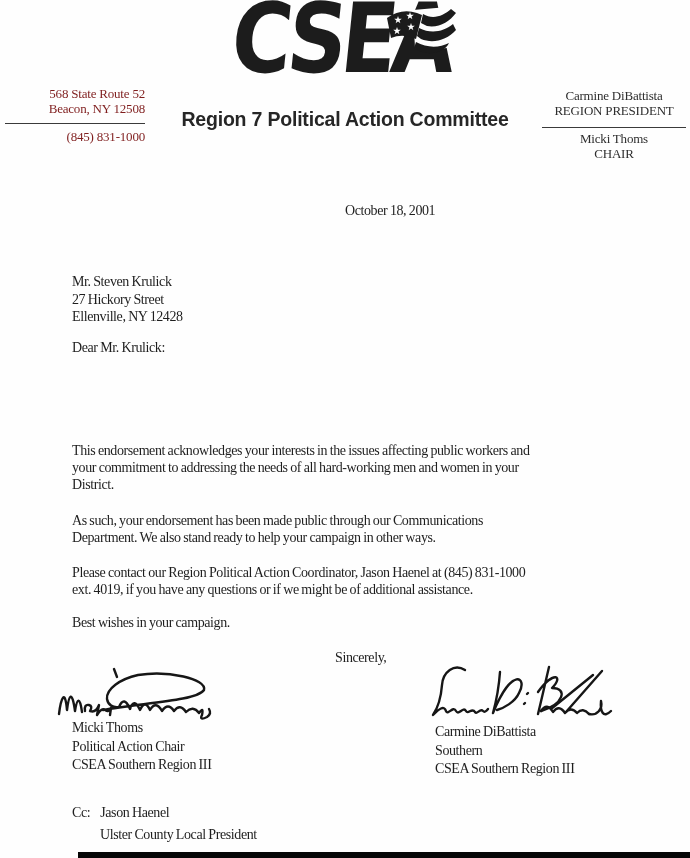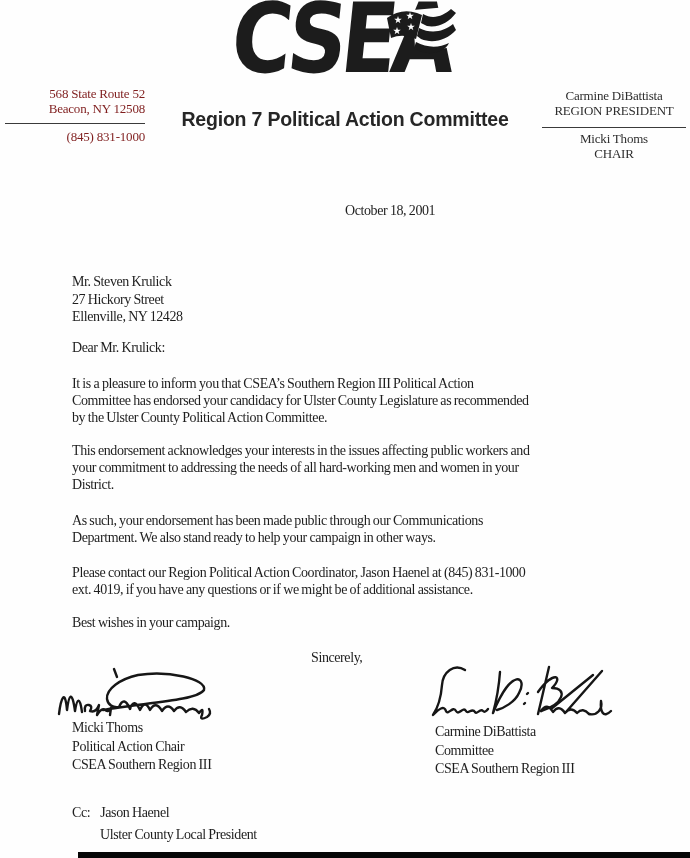--- a/index.html
+++ b/index.html
@@ -29,21 +29,21 @@
     font-family:"Liberation Sans","DejaVu Sans",sans-serif;font-size:19.5px;
     font-weight:bold;letter-spacing:-0.2px;color:#262626;}
   
   .body-text{font-size:14px;line-height:17px;letter-spacing:-0.4px;word-spacing:-0.5px;}
   .prewrap{white-space:pre-line;}
   .date{position:absolute;left:345px;top:202px;}
   .recipient{position:absolute;left:72px;top:273px;line-height:17.5px;}
   .salutation{position:absolute;left:72px;top:339px;}
   .para{position:absolute;left:72px;width:580px;}
   .p1{top:375px;} .p2{top:442px;} .p3{top:512px;} .p4{top:564px;} .p5{top:614px;}
-  .closing{position:absolute;left:311px;top:649px;}
+  .closing{position:absolute;left:335px;top:649px;}
   .sig{position:absolute;}
   .sig-left{left:55px;top:664px;width:165px;height:62px;}
   .sig-right{left:430px;top:662px;width:185px;height:62px;}
   .sig path{fill:none;stroke:#161616;stroke-width:2.4;stroke-linecap:round;stroke-linejoin:round;}
   .sigblock{position:absolute;line-height:18.5px;}
   .sigblock.left{left:72px;top:719px;}
   .sigblock.right{left:435px;top:723px;}
   .cc{position:absolute;left:72px;top:802px;line-height:21.5px;}
   .cc .ccname{margin-left:10px;}
   .cc .cc2{margin-left:28px;}
@@ -90,23 +90,20 @@
   </div>
 
   <div class="date body-text">October 18, 2001</div>
 
   <div class="recipient body-text prewrap">Mr. Steven Krulick
 27 Hickory Street
 Ellenville, NY  12428</div>
 
   <div class="salutation body-text">Dear Mr. Krulick:</div>
 
-  <div class="para p1 body-text prewrap">It is a pleasure to inform you that CSEA’s Southern Region III Political Action
-Committee has endorsed your candidacy for Ulster County Legislature as recommended
-by the Ulster County Political Action Committee.</div>
   <div class="para p2 body-text prewrap">This endorsement acknowledges your interests in the issues affecting public workers and
 your commitment to addressing the needs of all hard-working men and women in your
 District.</div>
   <div class="para p3 body-text prewrap">As such, your endorsement has been made public through our Communications
 Department.  We also stand ready to help your campaign in other ways.</div>
   <div class="para p4 body-text prewrap">Please contact our Region Political Action Coordinator, Jason Haenel at (845) 831-1000
 ext. 4019, if you have any questions or if we might be of additional assistance.</div>
   <div class="para p5 body-text prewrap">Best wishes in your campaign.</div>
 
   <div class="closing body-text">Sincerely,</div>
@@ -127,21 +124,21 @@
     <path d="M159,52 C167,54 173,47 171,39 C170,49 173,57 181,49"></path>
   </svg>
 
   <div class="sigblock left body-text">
     <div>Micki Thoms</div>
     <div>Political Action Chair</div>
     <div>CSEA Southern Region III</div>
   </div>
   <div class="sigblock right body-text">
     <div>Carmine DiBattista</div>
-    <div>Committee</div>
+    <div>Southern</div>
     <div>CSEA Southern Region III</div>
   </div>
 
   <div class="cc body-text">
     <div><span>Cc:</span><span class="ccname">Jason Haenel</span></div>
     <div class="cc2">Ulster County Local President</div>
   </div>
 
   <div class="bottom-bar"></div>
 </div>

